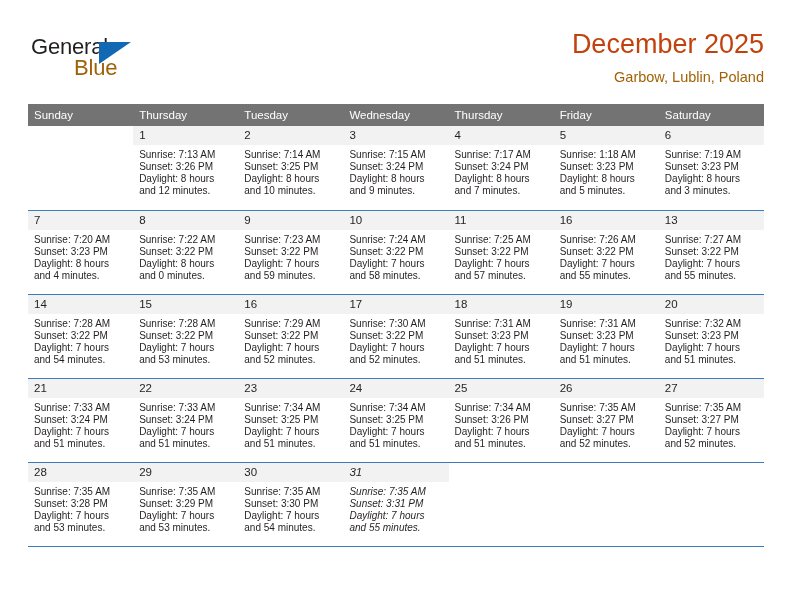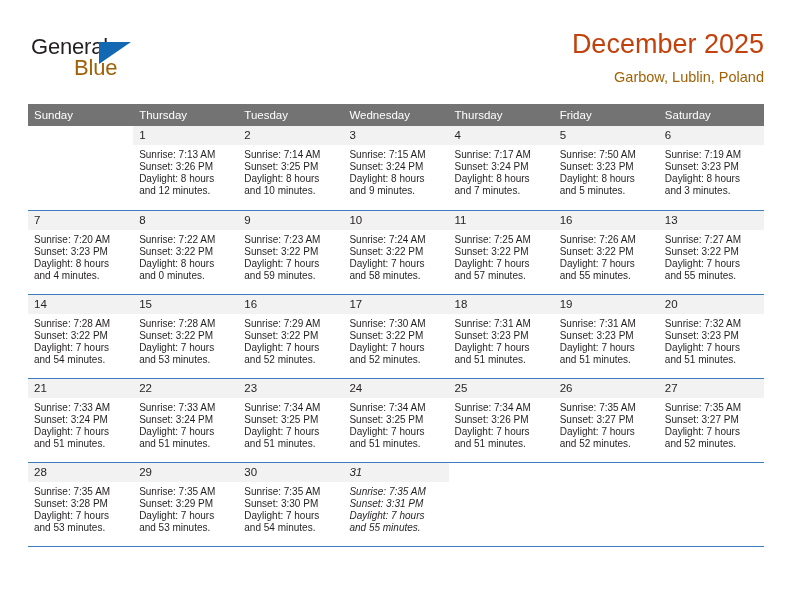--- a/index.html
+++ b/index.html
@@ -211,21 +211,21 @@
               <div class="info">
                 <div>Sunrise: 7:17 AM</div>
                 <div>Sunset: 3:24 PM</div>
                 <div>Daylight: 8 hours</div>
                 <div>and 7 minutes.</div>
               </div>
             </td>
             <td class="daycell">
               <div class="daynum">5</div>
               <div class="info">
-                <div>Sunrise: 7:50 AM</div>
+                <div>Sunrise: 1:18 AM</div>
                 <div>Sunset: 3:23 PM</div>
                 <div>Daylight: 8 hours</div>
                 <div>and 5 minutes.</div>
               </div>
             </td>
             <td class="daycell">
               <div class="daynum">6</div>
               <div class="info">
                 <div>Sunrise: 7:19 AM</div>
                 <div>Sunset: 3:23 PM</div>

